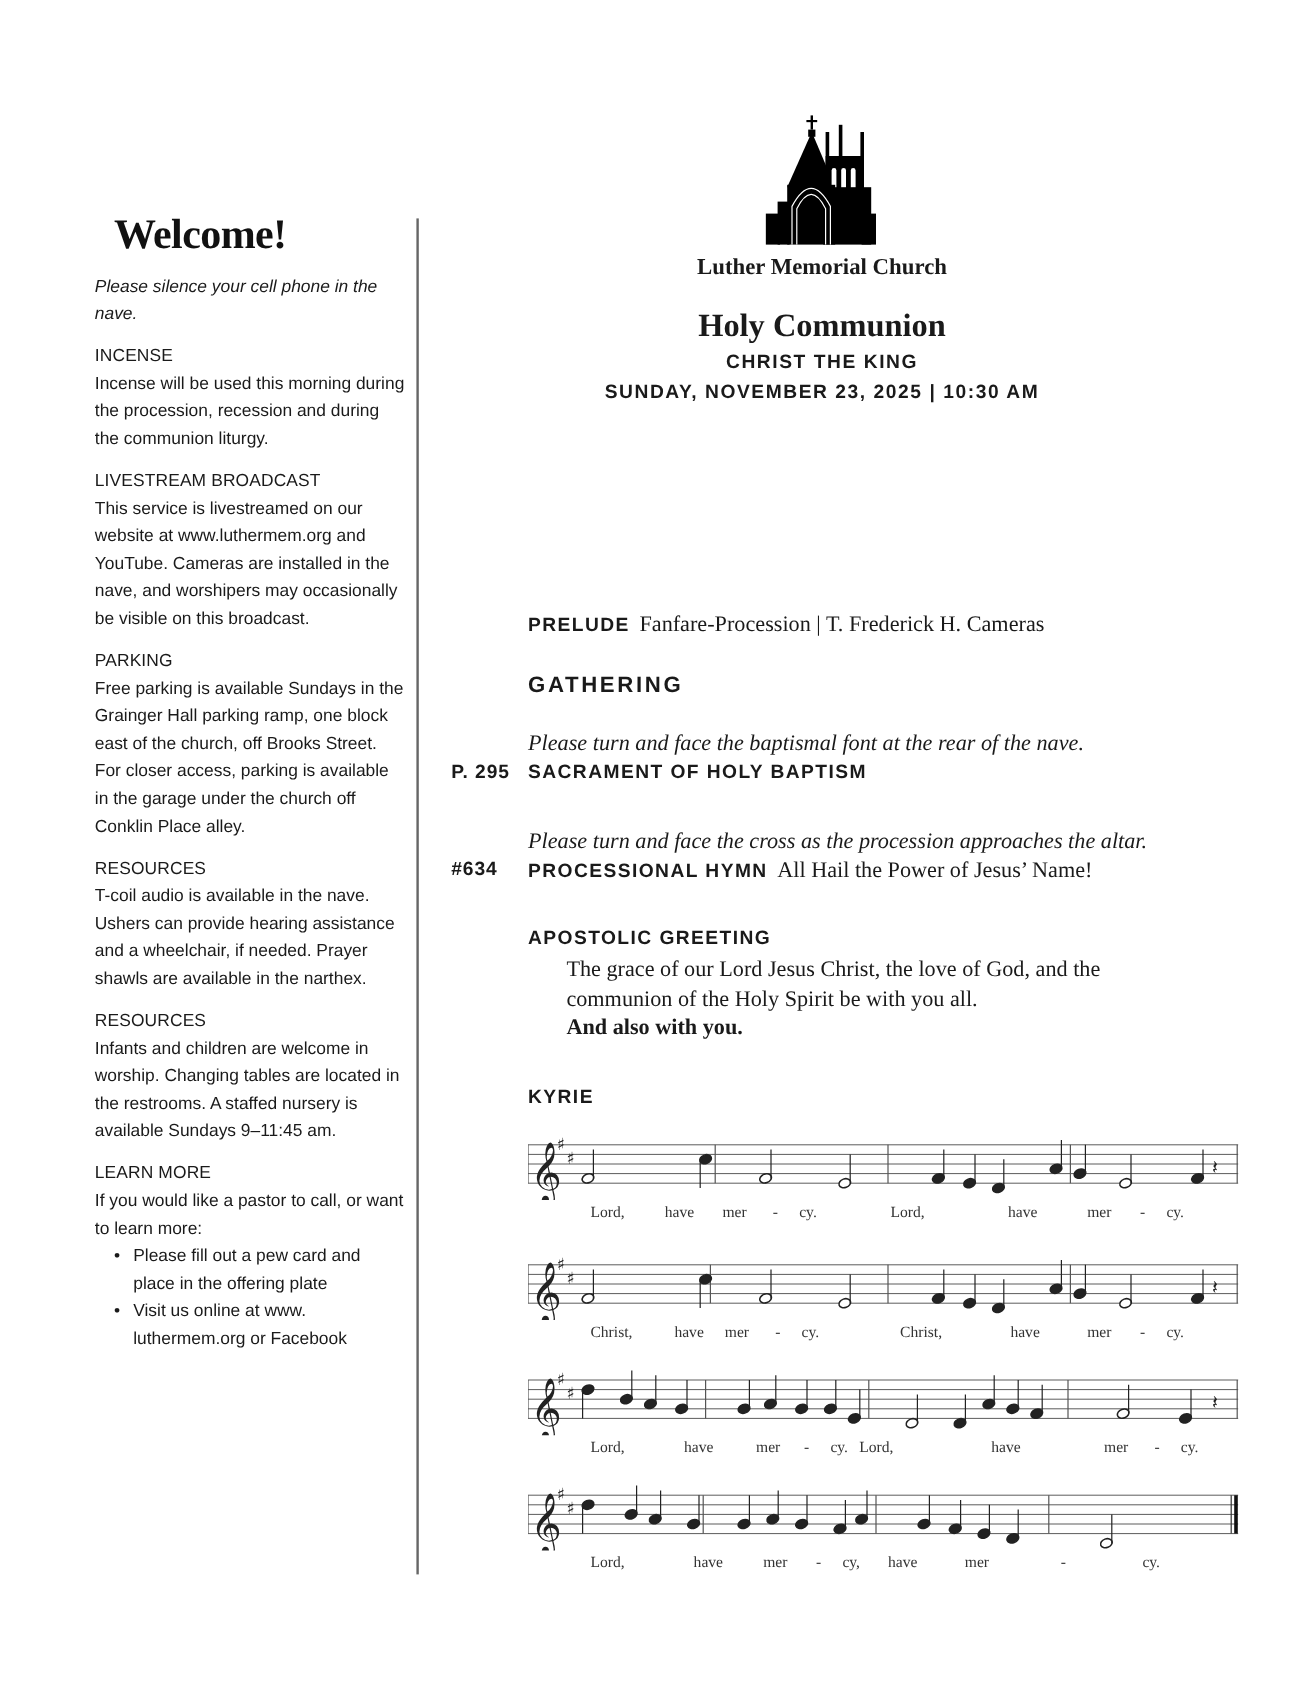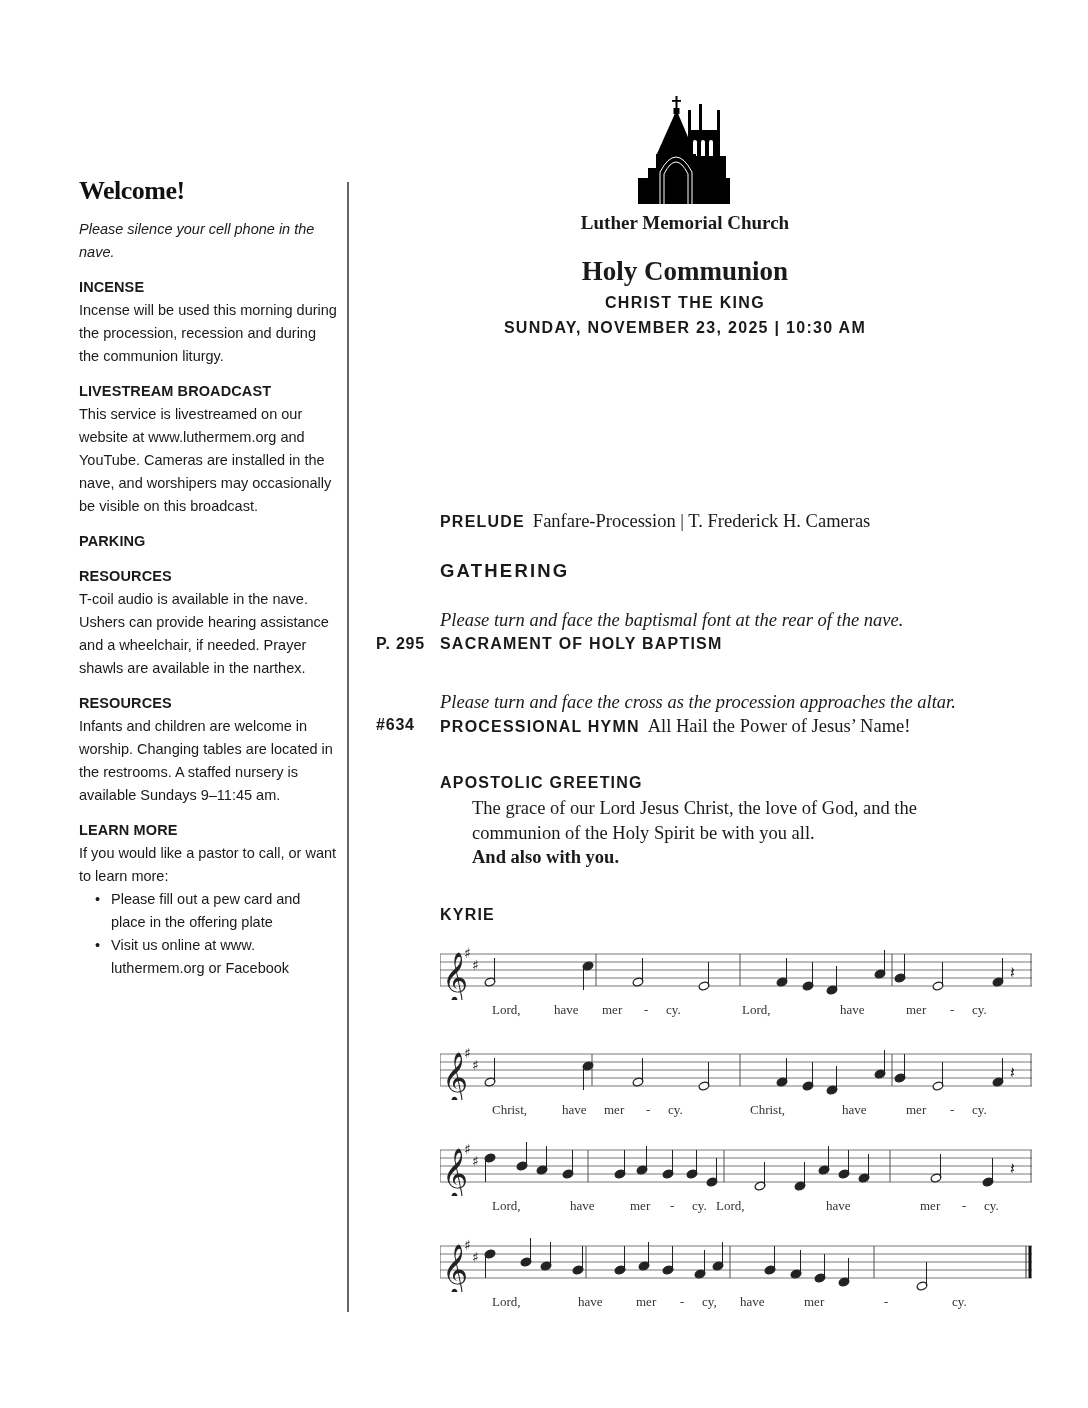--- a/index.html
+++ b/index.html
@@ -1,23 +1,23 @@
 <!DOCTYPE html>
 <html><head>
 <meta charset="utf-8">
 <style>
   html, body { margin: 0; padding: 0; background: #ffffff; }
   body { width: 1088px; height: 1408px; position: relative; overflow: hidden; color: #1a1a1a; }
 
   
   #sidebar { position: absolute; left: 79px; top: 176px; width: 258px; }
-  #welcome-title { font-family: "Liberation Serif", serif; font-weight: bold; font-size: 26px; margin: 0 0 10px 0; letter-spacing: -0.5px; color: #111; }
+  #welcome-title { font-family: "Liberation Serif", serif; font-weight: bold; font-size: 35px; margin: 0 0 10px 16px; letter-spacing: -0.5px; color: #111; }
   .notice { font-family: "Liberation Sans", sans-serif; font-style: italic; font-size: 14.5px; line-height: 23px; margin: 12px 0 12px 0; }
   .sb-section { margin-bottom: 12px; }
-  .sb-head { font-family: "Liberation Sans", sans-serif; font-weight: bold; font-size: 14.5px; line-height: 23px; letter-spacing: 0.1px; }
+  .sb-head { font-family: "Liberation Sans", sans-serif; font-weight: normal; font-size: 14.5px; line-height: 23px; letter-spacing: 0.1px; }
   .sb-body { font-family: "Liberation Sans", sans-serif; font-size: 14.5px; line-height: 23px; }
   .sb-list { margin: 0; padding: 0 0 0 32px; list-style: none; }
   .sb-list li { position: relative; font-family: "Liberation Sans", sans-serif; font-size: 14.5px; line-height: 23px; }
   .sb-list li .bullet { position: absolute; left: -16px; top: 0; }
 
   #divider { position: absolute; left: 347px; top: 182px; width: 1.5px; height: 1130px; background: #666; }
 
   
   #logo { position: absolute; left: 638px; top: 96px; width: 92px; height: 108px; }
   .center-col { position: absolute; left: 440px; width: 490px; text-align: center; }
@@ -52,20 +52,21 @@
   <div class="sb-section">
     <div class="sb-head">INCENSE</div>
     <div class="sb-body">Incense will be used this morning during the procession, recession and during the communion liturgy.</div>
   </div>
   <div class="sb-section">
     <div class="sb-head">LIVESTREAM BROADCAST</div>
     <div class="sb-body">This service is livestreamed on our website at www.luthermem.org and YouTube. Cameras are installed in the nave, and worshipers may occasionally be visible on this broadcast.</div>
   </div>
   <div class="sb-section">
     <div class="sb-head">PARKING</div>
+    <div class="sb-body">Free parking is available Sundays in the Grainger Hall parking ramp, one block east of the church, off Brooks Street. For closer access, parking is available in the garage under the church off Conklin Place alley.</div>
   </div>
   <div class="sb-section">
     <div class="sb-head">RESOURCES</div>
     <div class="sb-body">T-coil audio is available in the nave. Ushers can provide hearing assistance and a wheelchair, if needed. Prayer shawls are available in the narthex.</div>
   </div>
   <div class="sb-section">
     <div class="sb-head">RESOURCES</div>
     <div class="sb-body">Infants and children are welcome in worship. Changing tables are located in the restrooms. A staffed nursery is available Sundays 9–11:45 am.</div>
   </div>
   <div class="sb-section">

